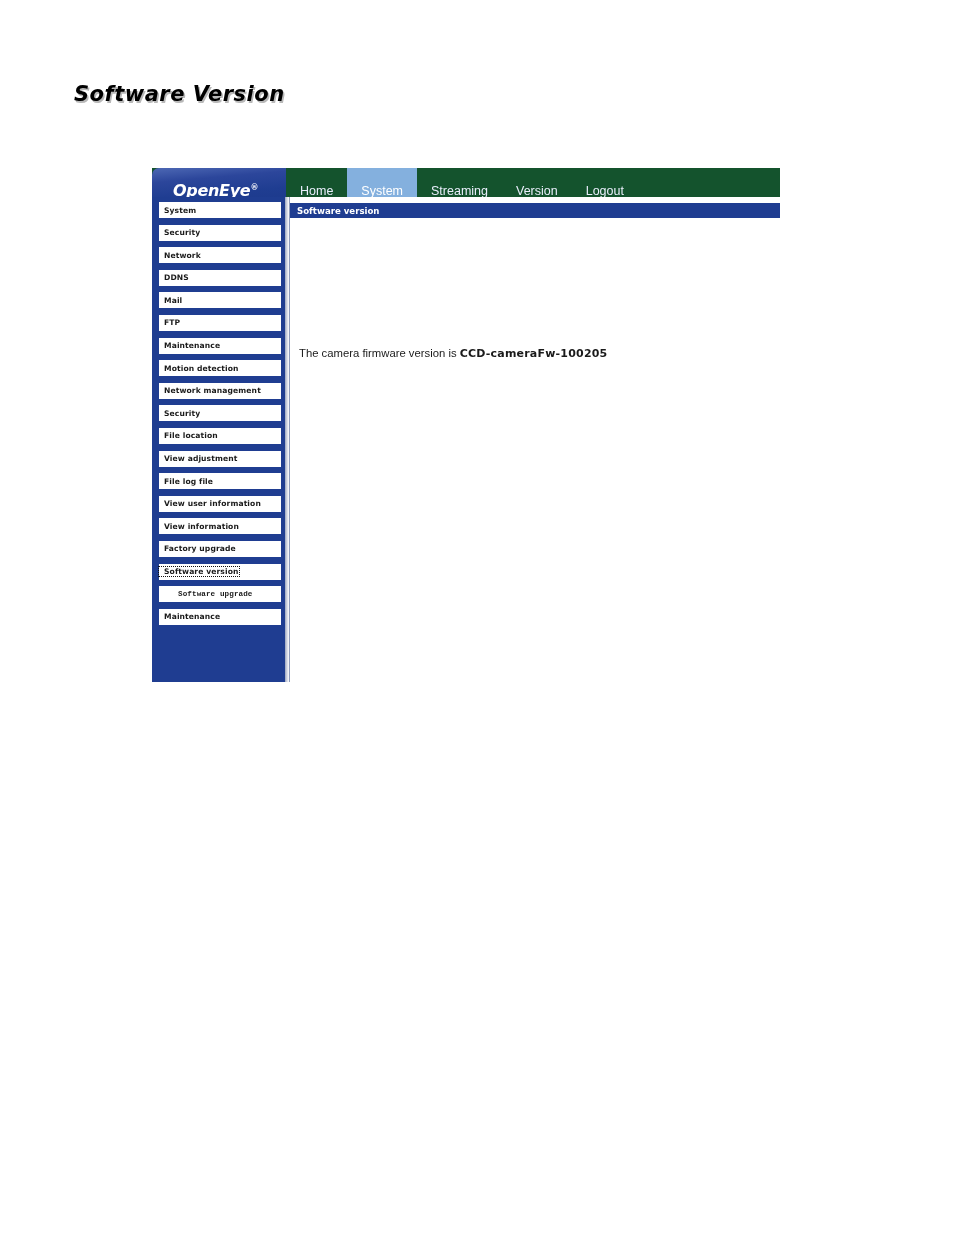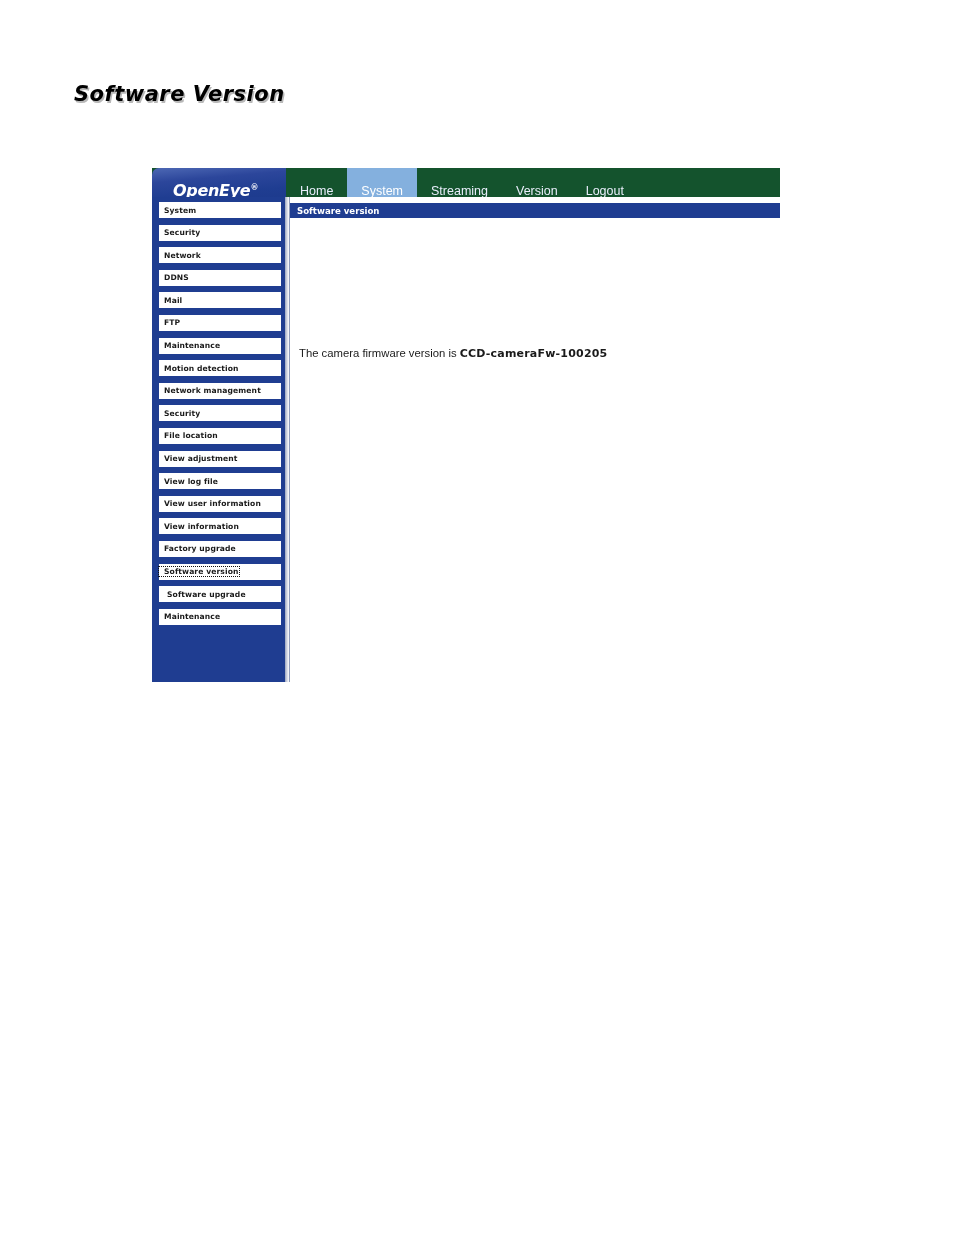--- a/index.html
+++ b/index.html
@@ -137,21 +137,22 @@
     color: #1a1a1a;
     white-space: nowrap;
     letter-spacing: 0.1px;
   }
   .menu-item.selected .menu-label {
     outline: 1px dotted #101010;
     outline-offset: 0px;
     padding-left: 5px;
   }
   .menu-item.indented .menu-label {
-    padding-left: 8px;
+    padding-left: 19px;
+    font-family: Liberation Mono, monospace;
   }
 
   
   .panel-divider {
     position: absolute;
     left: 133px;
     top: 45px;
     width: 4px;
     height: 485px;
     background: linear-gradient(90deg, #9aa4bd 0%, #c9cedd 40%, #ffffff 100%);
@@ -261,21 +262,21 @@
       <div class="menu-item">
           <span class="menu-label">Security</span>
         </div>
       <div class="menu-item">
           <span class="menu-label">File location</span>
         </div>
       <div class="menu-item">
           <span class="menu-label">View adjustment</span>
         </div>
       <div class="menu-item">
-          <span class="menu-label">View log file</span>
+          <span class="menu-label">File log file</span>
         </div>
       <div class="menu-item">
           <span class="menu-label">View user information</span>
         </div>
       <div class="menu-item">
           <span class="menu-label">View information</span>
         </div>
       <div class="menu-item">
           <span class="menu-label">Factory upgrade</span>
         </div>

